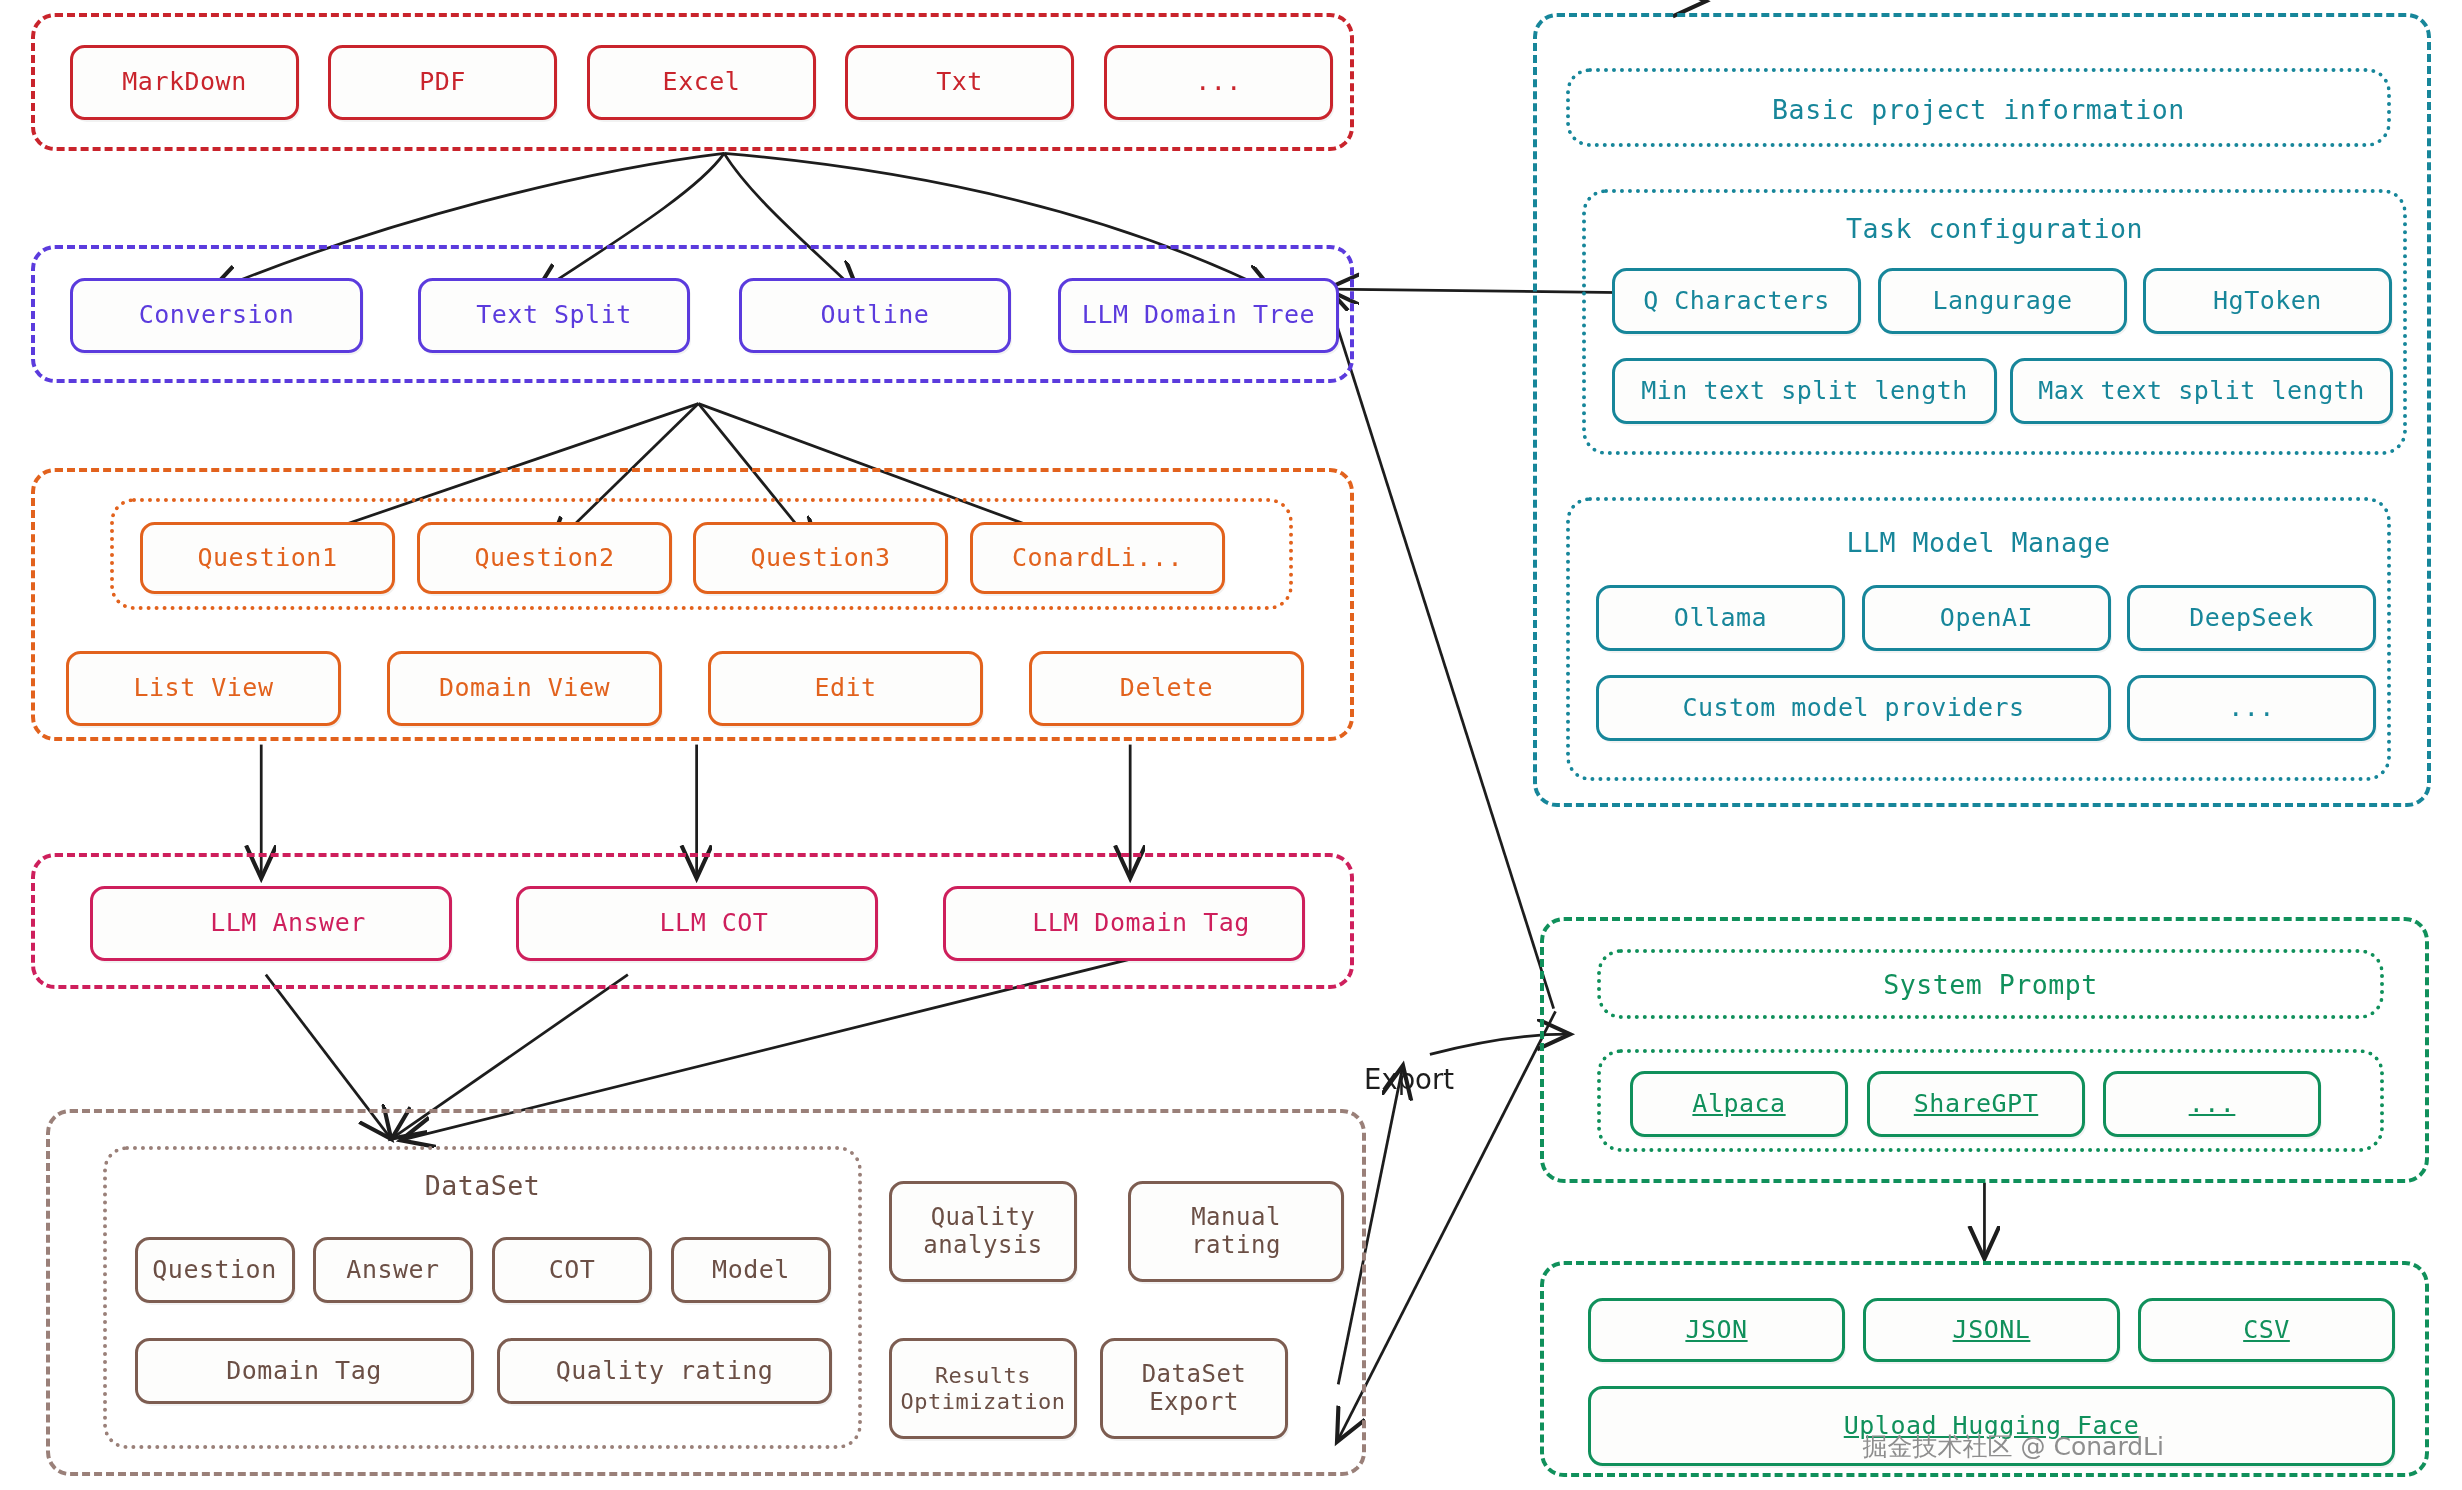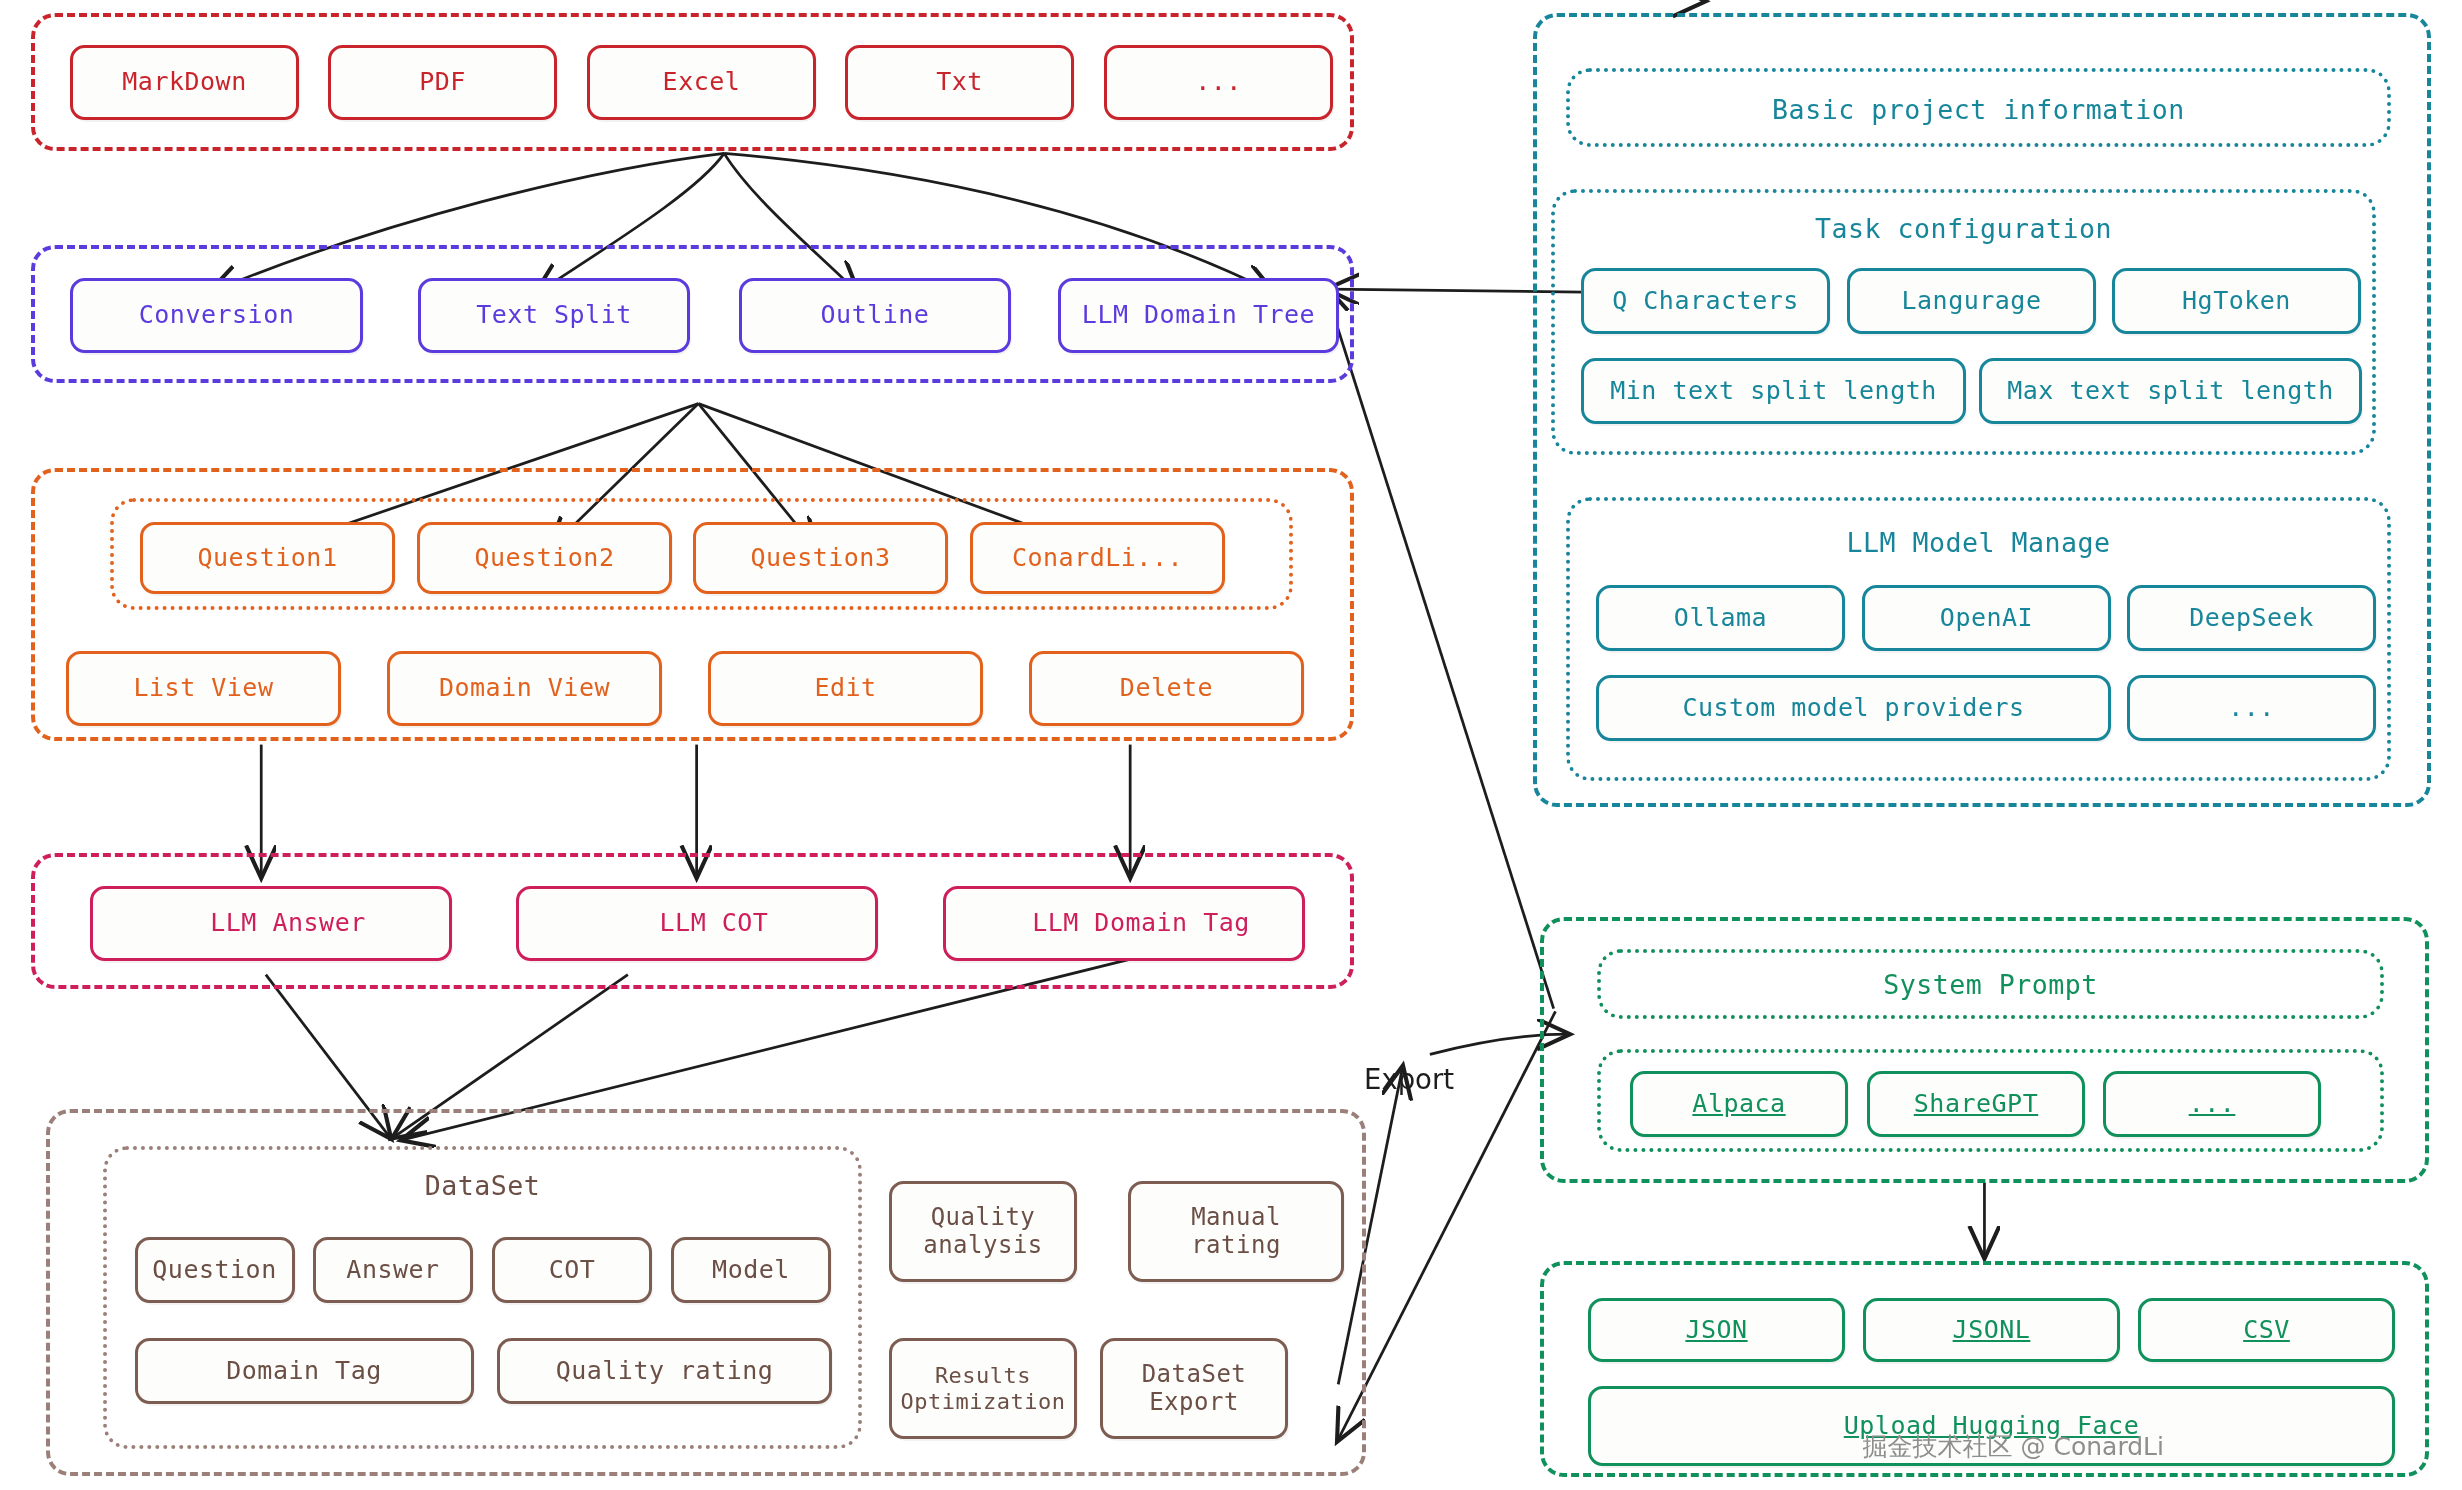--- a/index.html
+++ b/index.html
@@ -165,21 +165,21 @@
     <div class="node c-brown two-line" style="left:1050px;top:225px;width:188px;height:101px;white-space:pre-line;">DataSet
 Export</div>
   </div>
 
   <div class="group g-dashed b-teal" style="left:1533px;top:13px;width:898px;height:794px;">
 
     <div class="group g-dotted b-teal" style="left:29px;top:51px;width:825px;height:79px;">
       <div class="gtitle" style="top:22px;color:#17869a;">Basic project information</div>
     </div>
 
-    <div class="group g-dotted b-teal" style="left:14px;top:172px;width:825px;height:266px;">
+    <div class="group g-dotted b-teal" style="left:45px;top:172px;width:825px;height:266px;">
       <div class="gtitle" style="top:20px;color:#17869a;">Task configuration</div>
       <div class="node c-teal" style="left:26px;top:75px;width:249px;height:66px;">Q Characters</div>
       <div class="node c-teal" style="left:292px;top:75px;width:249px;height:66px;">Langurage</div>
       <div class="node c-teal" style="left:557px;top:75px;width:249px;height:66px;">HgToken</div>
       <div class="node c-teal" style="left:26px;top:165px;width:385px;height:66px;">Min text split length</div>
       <div class="node c-teal" style="left:424px;top:165px;width:383px;height:66px;">Max text split length</div>
     </div>
 
     <div class="group g-dotted b-teal" style="left:29px;top:480px;width:825px;height:284px;">
       <div class="gtitle" style="top:26px;color:#17869a;">LLM Model Manage</div>

